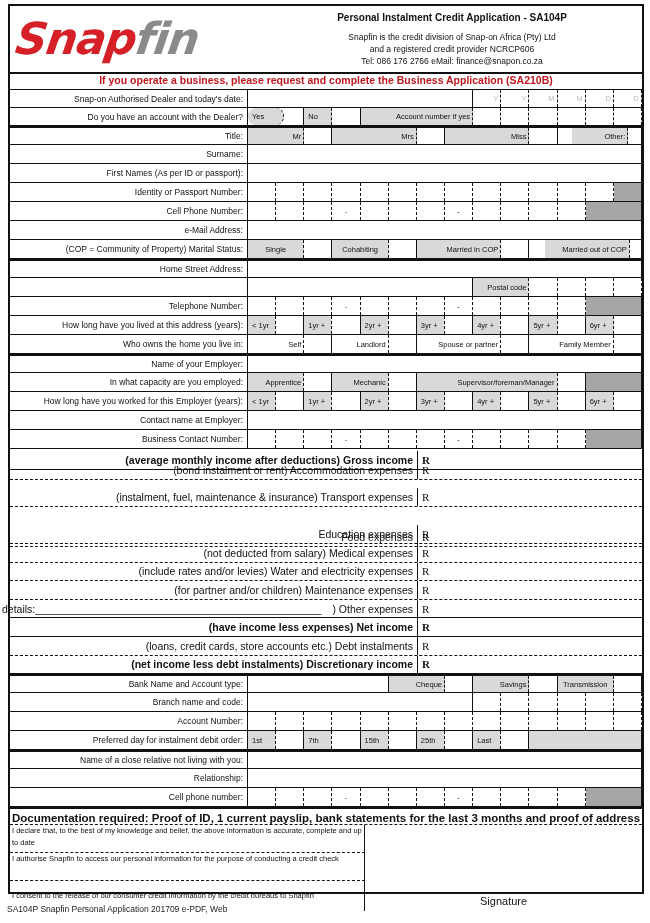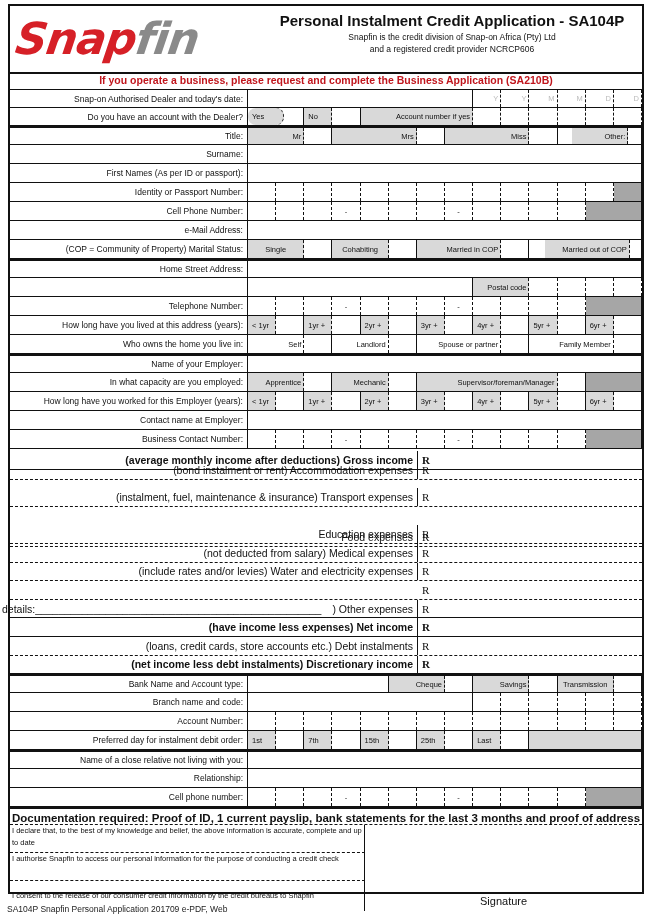--- a/index.html
+++ b/index.html
@@ -2,21 +2,21 @@
 <html><head>
 <meta charset="utf-8">
 <style>
   html, body { margin:0; padding:0; background:#ffffff; }
   body { width:650px; height:923px; position:relative; font-family:"Liberation Sans", sans-serif; color:#111; overflow:hidden; }
   .page { position:absolute; left:8px; top:4px; width:636px; height:890px; border:2px solid #111; box-sizing:border-box; }
   .header { position:absolute; left:0; top:0; width:632px; height:66px; border-bottom:2px solid #111; }
   .logo { position:absolute; left:6px; top:8px; font-family:"DejaVu Sans", sans-serif; font-weight:bold; font-style:italic; font-size:44px; letter-spacing:-1px; line-height:50px; transform:skewX(-8deg); }
   .logo .snap { color:#d62027; }
   .logo .fin { color:#8a8a8a; }
-  .hdr-title { position:absolute; left:262px; top:6px; width:360px; text-align:center; font-weight:bold; font-size:15px; }
+  .hdr-title { position:absolute; left:262px; top:6px; width:360px; text-align:center; font-weight:bold; font-size:10px; }
   .hdr-line { position:absolute; left:262px; width:360px; text-align:center; font-size:8.5px; }
   .notice { position:absolute; left:0; top:66px; width:632px; height:17px; border-bottom:1px solid #111; color:#c0161d; font-weight:bold; font-size:10.5px; text-align:center; line-height:17px; }
 
   .row { position:absolute; left:0; width:632px; box-sizing:border-box; border-bottom:1px solid #111; }
   .row.thick-top { border-top:2px solid #111; }
   .label { position:absolute; left:0; top:0; width:238px; height:100%; text-align:right; padding-right:4px; box-sizing:border-box; font-size:8.5px; display:flex; align-items:center; justify-content:flex-end; border-right:1px solid #111; }
   .cells { position:absolute; left:238px; top:0; width:394px; height:100%; }
   .cell { position:absolute; top:0; height:100%; box-sizing:border-box; border-right:1px dashed #111; font-size:7.5px; display:flex; align-items:center; }
   .cell.solid { border-right:1px solid #111; }
   .cell.grey { background:#d9d9d9; }
@@ -43,20 +43,21 @@
 </head>
 <body>
 
 <div class="page">
 
   <div class="header">
     <div class="logo"><span class="snap">Snap</span><span class="fin">fin</span></div>
     <div class="hdr-title">Personal Instalment Credit Application - SA104P</div>
     <div class="hdr-line" style="top:26px">Snapfin is the credit division of Snap-on Africa (Pty) Ltd</div>
     <div class="hdr-line" style="top:38px">and a registered credit provider NCRCP606</div>
+    <div class="hdr-line" style="top:50px">Tel: 086 176 2766   eMail: finance@snapon.co.za</div>
   </div>
 
   <div class="notice">If you operate a business, please request and complete the Business Application (SA210B)</div>
 
   <div id="rows">
       <div class="row" style="top: 84px; height: 18px;">
         <div class="label">Snap-on Authorised Dealer and today's date:</div>
         <div class="cells">
           <div class="cell solid" style="left: 0px; width: 225.143px;"></div>
           <div class="cell r faint" style="left: 225.143px; width: 28.1429px;">Y</div>
@@ -321,20 +322,21 @@
         <div class="fin-label">(not deducted from salary) Medical expenses</div>
         <div class="fin-r">R</div>
         <div style="position: absolute; left: 420px; top: 0px; right: 0px; height: 100%;"></div>
       </div>
       <div class="fin-row" style="top: 556.6px; height: 18.6px;">
         <div class="fin-label">(include rates and/or levies) Water and electricity expenses</div>
         <div class="fin-r">R</div>
         <div style="position: absolute; left: 420px; top: 0px; right: 0px; height: 100%;"></div>
       </div>
       <div class="fin-row" style="top: 575.2px; height: 18.6px;">
+        <div class="fin-label">(for partner and/or children) Maintenance expenses</div>
         <div class="fin-r">R</div>
         <div style="position: absolute; left: 420px; top: 0px; right: 0px; height: 100%;"></div>
       </div>
       <div class="fin-row solid-b" style="top: 593.8px; height: 18.6px;">
         <div class="fin-label left">
           <span style="margin-left: -8px;">details:_________________________________________________</span>
           <span>) Other expenses</span>
         </div>
         <div class="fin-r">R</div>
         <div style="position: absolute; left: 420px; top: 0px; right: 0px; height: 100%;"></div>

